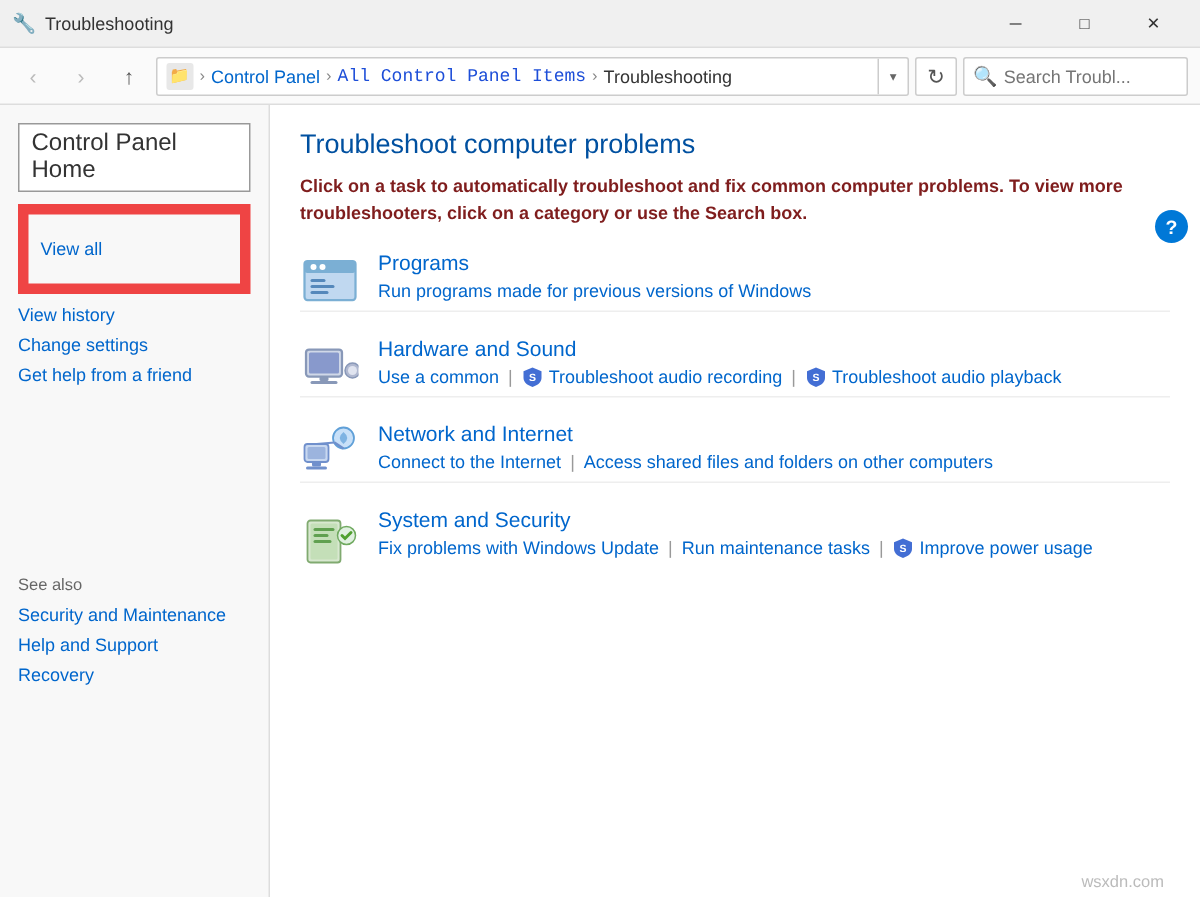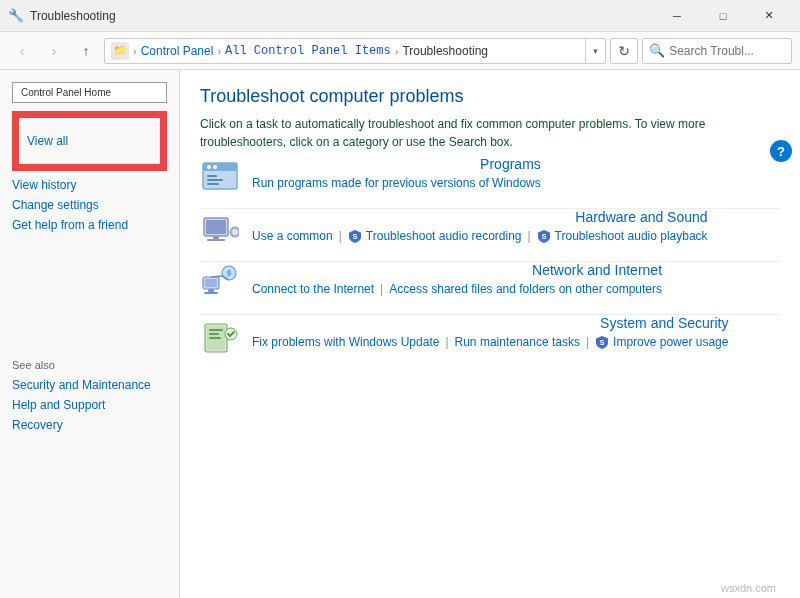--- a/index.html
+++ b/index.html
@@ -78,21 +78,21 @@
     }
     .sidebar-item {
       padding: 4px 12px;
       font-size: 12px;
       cursor: pointer;
     }
     .sidebar-item.control-panel-home {
       border: 1px solid #999;
       margin: 0 12px 8px 12px;
       padding: 4px 8px;
-      font-size: 10px;
+      font-size: 16px;
       color: #333;
       background: white;
     }
     .sidebar-item.view-all {
       border: 7px solid #ef4444;
       margin: 0 12px 4px 12px;
       padding: 16px 8px;
       font-size: 12px;
       color: #0066cc;
       font-weight: normal;
@@ -113,32 +113,32 @@
       padding: 16px 20px;
       overflow-y: auto;
     }
     .content-title {
       font-size: 18px;
       color: #0050a0;
       margin-bottom: 8px;
     }
     .content-desc {
       font-size: 12px;
-      color: #14532d;
-      margin-bottom: 5px;
+      color: #7f1d1d;
+      margin-bottom: 16px;
       line-height: 1.5;
+      font-weight: bold;
     }
 
     
     .category-item {
       display: flex;
       align-items: flex-start;
-      padding-bottom: 12px;
+      margin-bottom: 16px;
       border-bottom: 1px solid #eee;
-      text-align: right;
     }
     .category-item:last-child { border-bottom: none; }
     .category-icon {
       width: 40px; height: 40px;
       margin-right: 12px;
       flex-shrink: 0;
       display: flex; align-items: center; justify-content: center;
     }
     .category-content {}
     .category-name {

